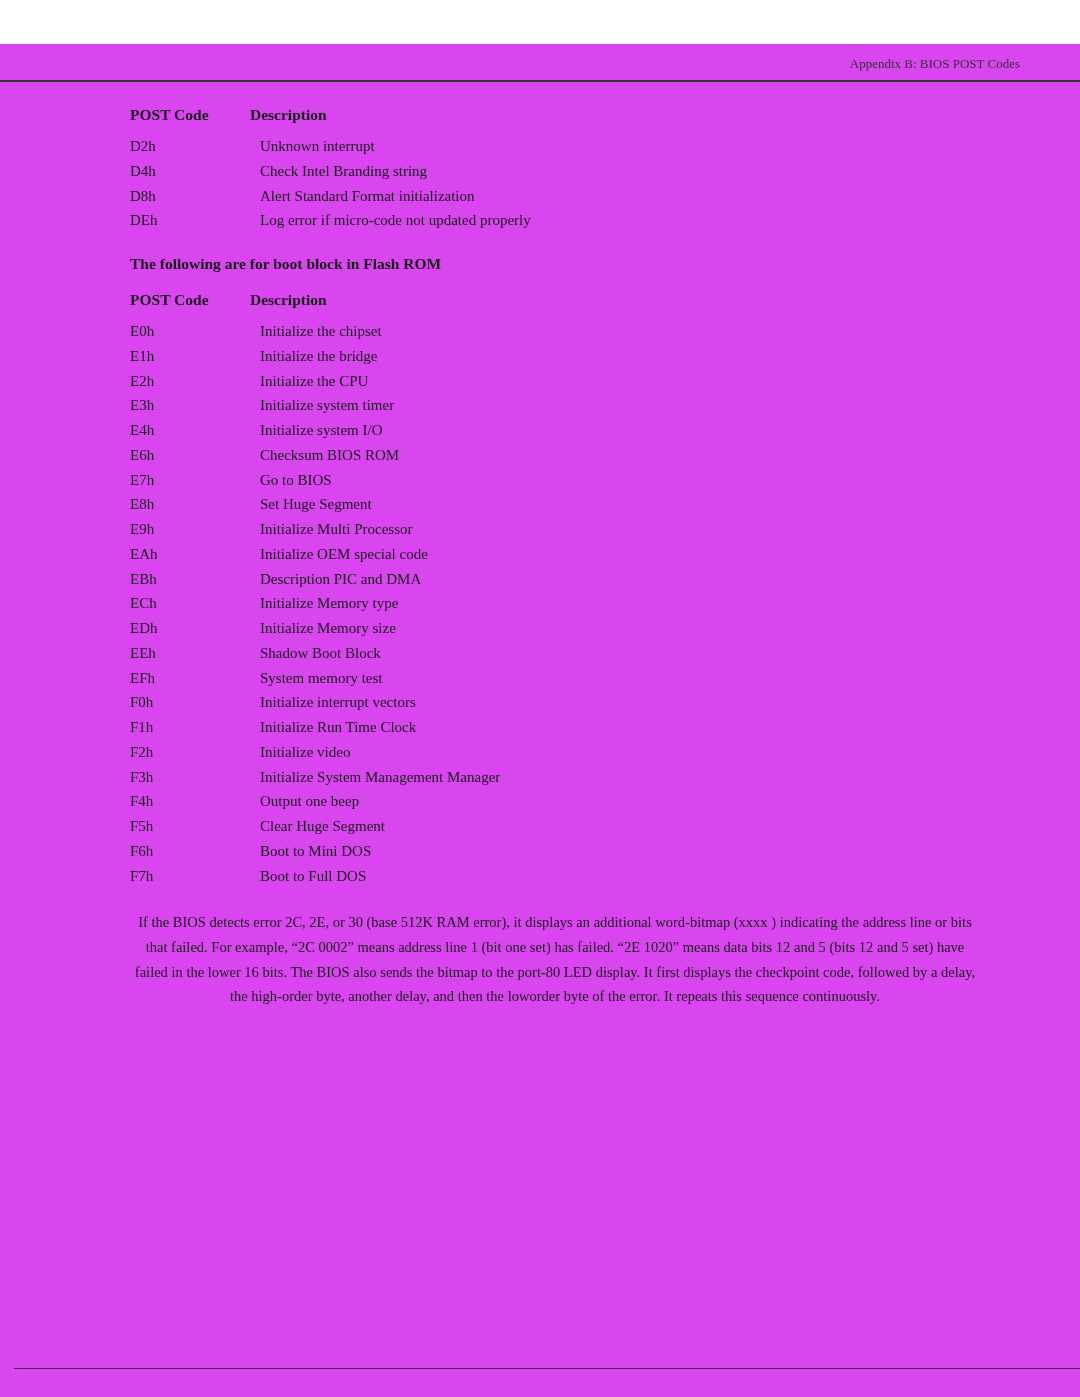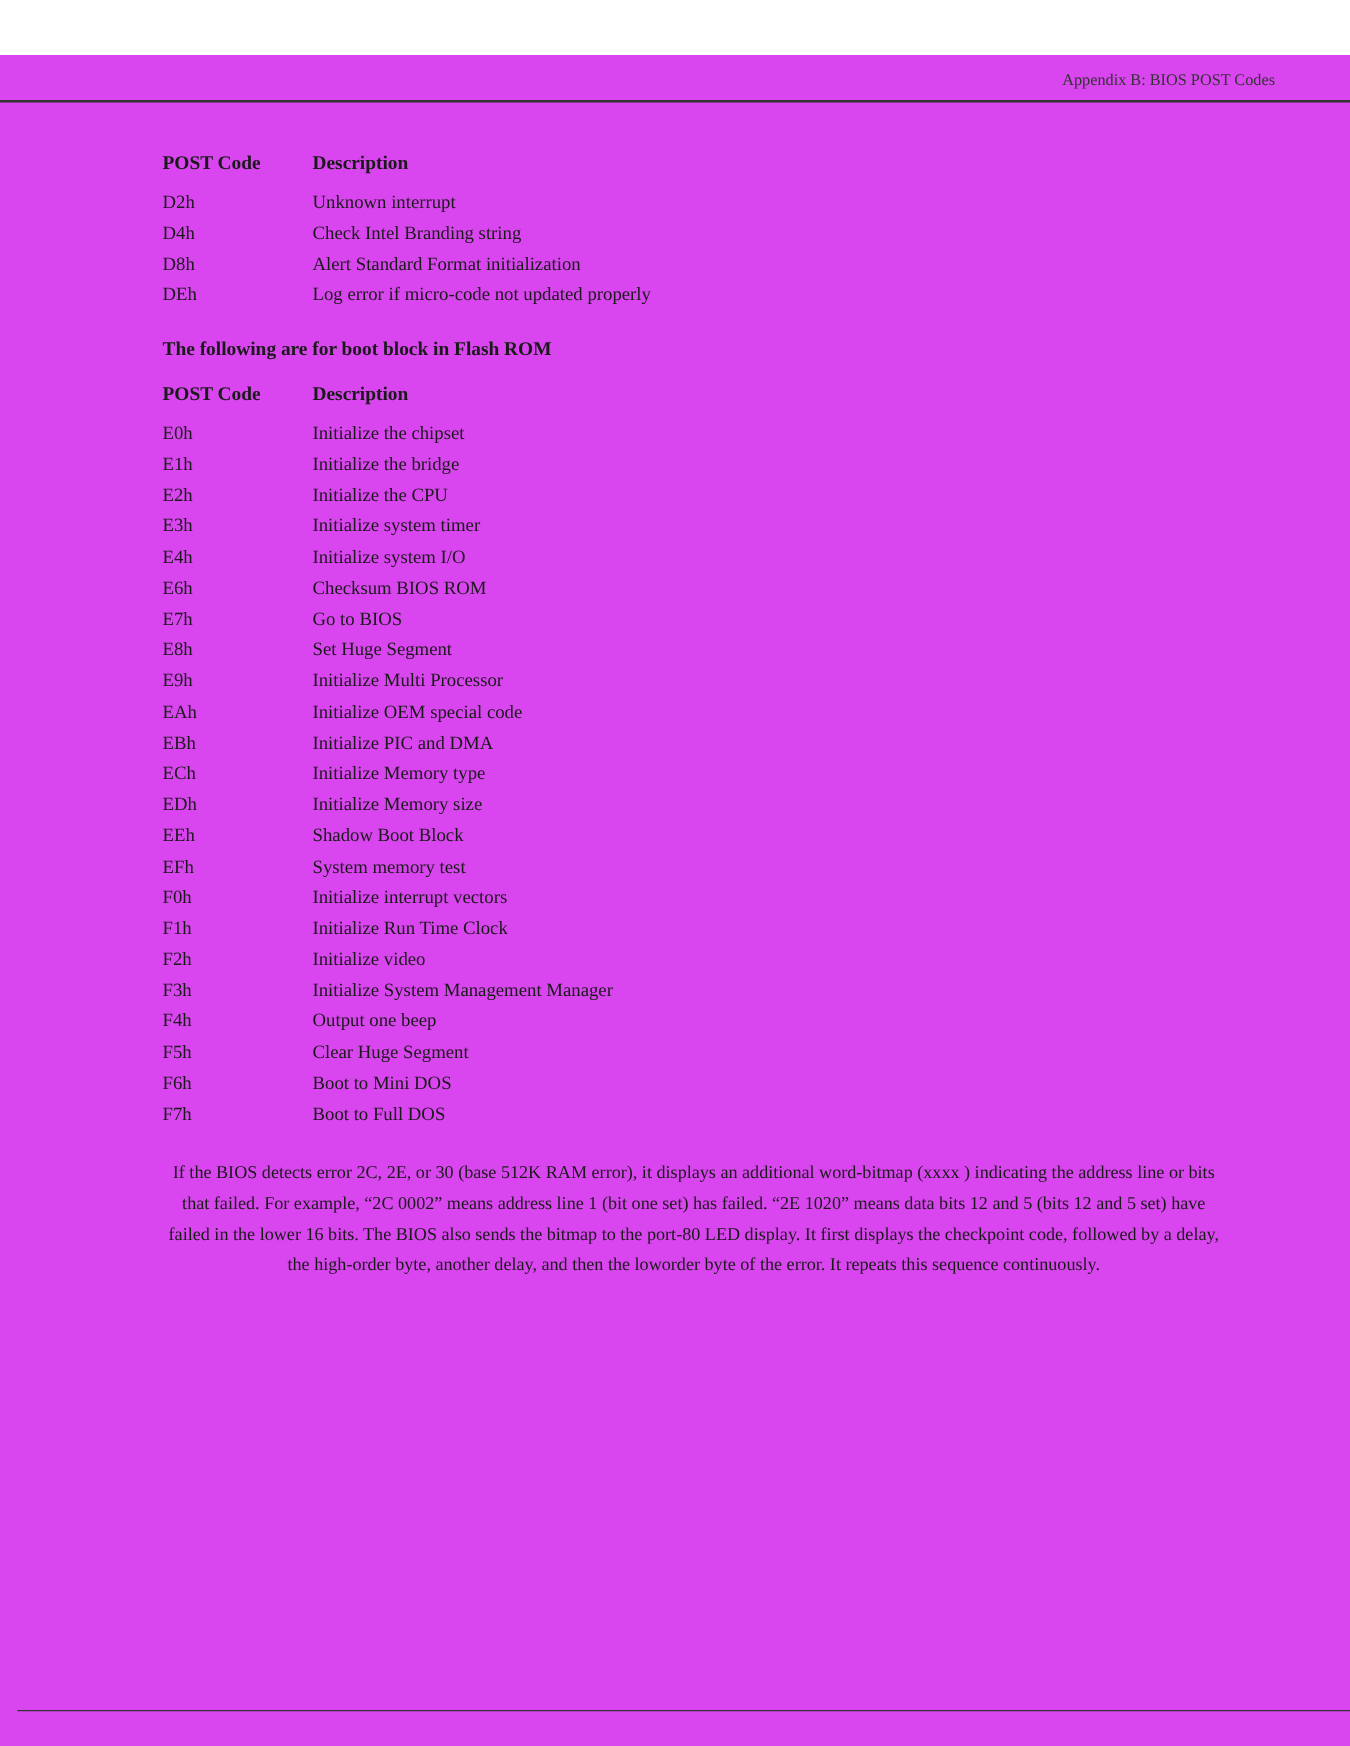--- a/index.html
+++ b/index.html
@@ -31,21 +31,21 @@
       width: 100%;
       padding: 12px 60px 8px 60px;
       text-align: right;
       font-size: 13px;
       color: #333;
       border-bottom: 2px solid #333;
       margin-bottom: 0;
     }
 
     .content-area {
-      padding: 40px 100px 60px 130px;
+      padding: 24px 100px 60px 130px;
     }
 
     .section-header {
       display: flex;
       flex-direction: row;
       gap: 0;
       margin-bottom: 10px;
     }
 
     .col-code {
@@ -59,21 +59,21 @@
       font-size: 15.5px;
     }
 
     .table-rows {
       margin-bottom: 22px;
     }
 
     .table-row {
       display: flex;
       flex-direction: row;
-      gap: 0;
+      gap: 10px;
       line-height: 1.65;
     }
 
     .code-cell {
       width: 120px;
       font-size: 15px;
       color: #1a1a1a;
     }
 
     .desc-cell {
@@ -186,21 +186,21 @@
         <div class="table-row">
       <span class="code-cell">E9h</span>
       <span class="desc-cell">Initialize Multi Processor</span>
     </div>
         <div class="table-row">
       <span class="code-cell">EAh</span>
       <span class="desc-cell">Initialize OEM special code</span>
     </div>
         <div class="table-row">
       <span class="code-cell">EBh</span>
-      <span class="desc-cell">Initialize PIC and DMA</span>
+      <span class="desc-cell">Description PIC and DMA</span>
     </div>
         <div class="table-row">
       <span class="code-cell">ECh</span>
       <span class="desc-cell">Initialize Memory type</span>
     </div>
         <div class="table-row">
       <span class="code-cell">EDh</span>
       <span class="desc-cell">Initialize Memory size</span>
     </div>
         <div class="table-row">

